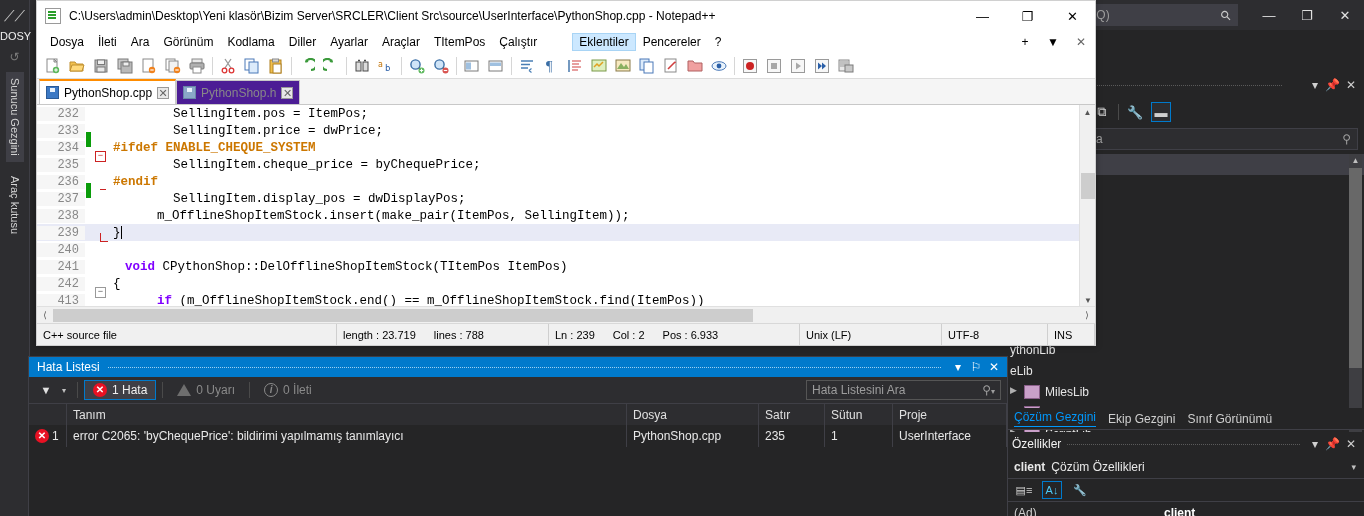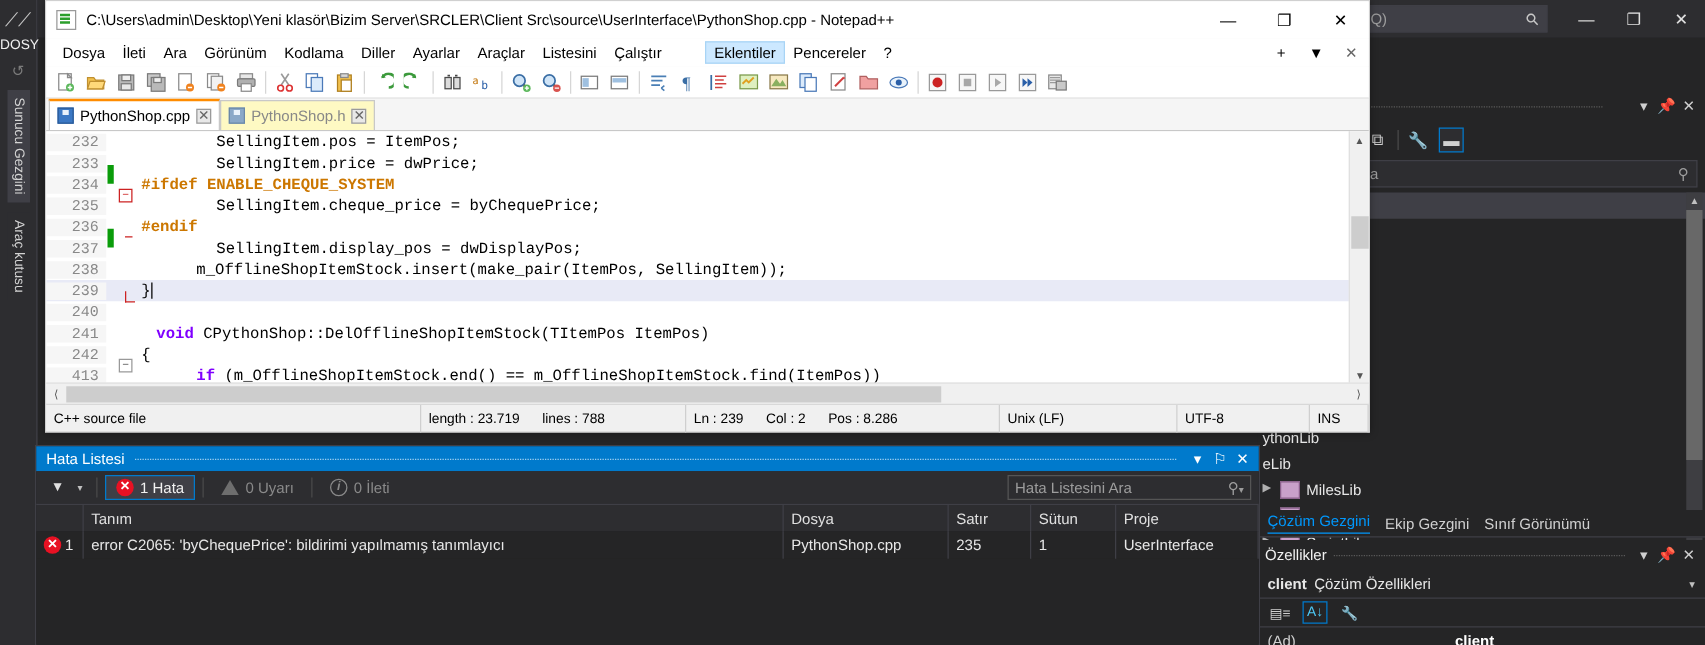--- a/index.html
+++ b/index.html
@@ -104,21 +104,21 @@
   .npp-mr-btn { width:28px; height:22px; display:flex; align-items:center; justify-content:center; font-size:12px; color:#000; }
   .npp-mr-btn.x { color:#666; }
 
   .npp-toolbar { height:26px; background:#fff; display:flex; align-items:center; padding-left:4px; border-bottom:1px solid #dcdcdc; }
   .tb-ico { width:24px; height:22px; display:flex; align-items:center; justify-content:center; position:relative; }
   .tb-sep { width:1px; height:18px; background:#d6d6d6; margin:0 3px; }
 
   .npp-tabbar { height:26px; background:#f5f5f5; display:flex; align-items:flex-end; padding-left:2px; border-bottom:1px solid #c8c8c8; position:relative;}
   .npp-tab {
     height:24px; display:flex; align-items:center; gap:5px; padding:0 6px;
-    font-size:12px; background:#fef9c3; border:1px solid #c8c8c8; border-bottom:none; color:#888;
+    font-size:12px; background:#4c1d95; border:1px solid #c8c8c8; border-bottom:none; color:#888;
   }
   .npp-tab.active { background:#fff; color:#000; border-top:2px solid #ff8c00; height:25px; }
   .npp-tab .dico { width:13px; height:13px; background:#3b78c4; border:1px solid #2a5a97; position:relative; flex:none;}
   .npp-tab .dico:after{content:"";position:absolute;left:3px;top:1px;right:3px;height:4px;background:#e8f1fb;}
   .npp-tab .xb { font-size:11px; color:#666; border:1px solid #9a9a9a; background:#e8e8e8; width:12px; height:12px; line-height:10px; text-align:center;}
 
   .npp-editor { position:absolute; left:0; top:104px; right:0; height:204px; background:#fff; overflow:hidden; }
   .code-area { position:absolute; inset:0; font-family:"Liberation Mono", monospace; font-size:12.5px; }
   .cline { height:17px; display:flex; align-items:center; white-space:pre; }
   .cline.sel { background:#e8eaf6; }
@@ -320,21 +320,21 @@
 
   <div class="npp-menubar">
     <span class="npp-menu">Dosya</span>
     <span class="npp-menu">İleti</span>
     <span class="npp-menu">Ara</span>
     <span class="npp-menu">Görünüm</span>
     <span class="npp-menu">Kodlama</span>
     <span class="npp-menu">Diller</span>
     <span class="npp-menu">Ayarlar</span>
     <span class="npp-menu">Araçlar</span>
-    <span class="npp-menu">Listesini</span>
+    <span class="npp-menu">TItemPos</span>
     <span class="npp-menu">Çalıştır</span>
     <span class="npp-menu active">Eklentiler</span>
     <span class="npp-menu">Pencereler</span>
     <span class="npp-menu">?</span>
     <span class="npp-menu-right">
       <span class="npp-mr-btn">+</span>
       <span class="npp-mr-btn">▼</span>
       <span class="npp-mr-btn x">✕</span>
     </span>
   </div>
@@ -676,21 +676,21 @@
 
   <div class="npp-status">
     <span class="st-cell" style="width:300px">C++ source file</span>
     <span class="st-cell st-gap" style="width:212px">
       <span>length : 23.719</span>
       <span>lines : 788</span>
     </span>
     <span class="st-cell st-gap" style="width:251px">
       <span>Ln : 239</span>
       <span>Col : 2</span>
-      <span>Pos : 8.286</span>
+      <span>Pos : 6.933</span>
     </span>
     <span class="st-cell" style="width:142px">Unix (LF)</span>
     <span class="st-cell" style="width:106px">UTF-8</span>
     <span class="st-cell" style="flex:1">INS</span>
   </div>
 </div>
 
 <div id="errlist">
   <div class="el-title">
     <span>Hata Listesi</span>

